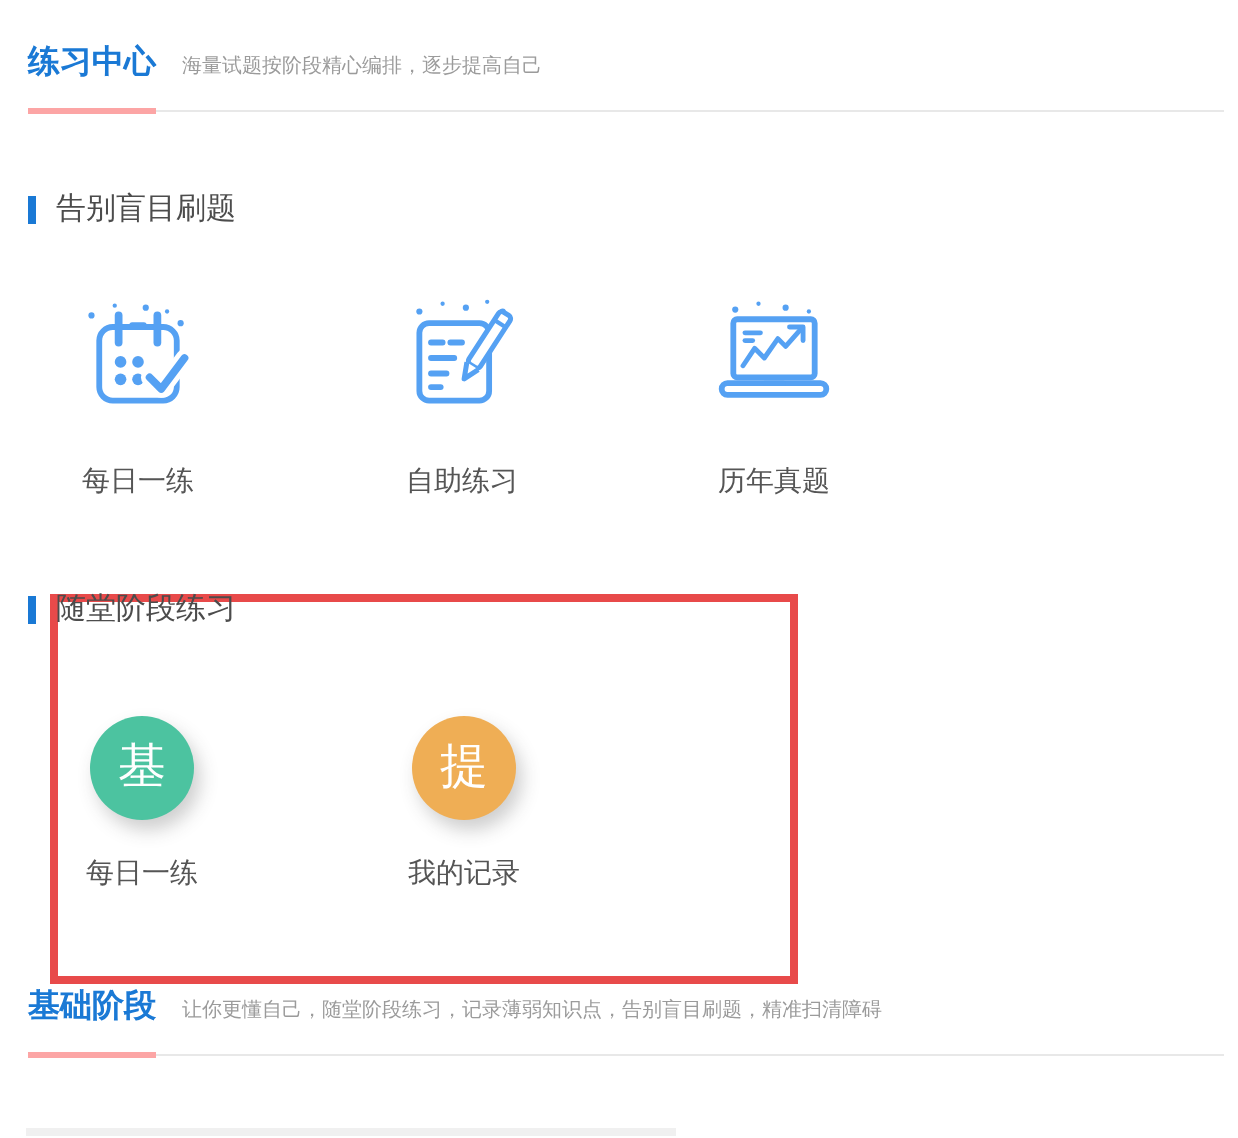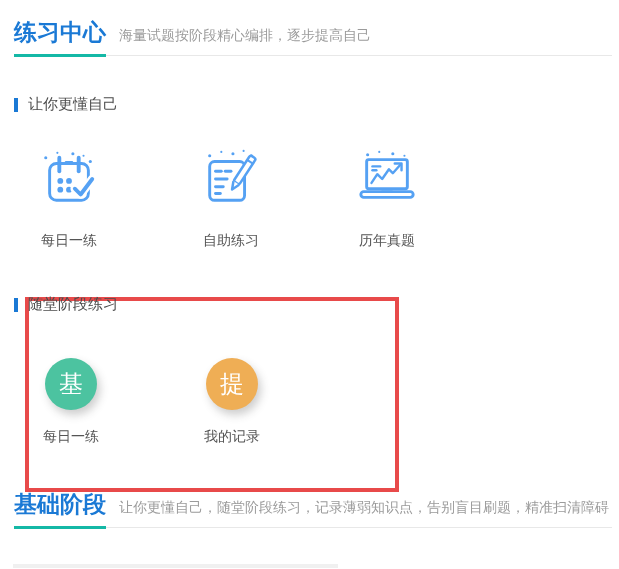--- a/index.html
+++ b/index.html
@@ -9,26 +9,26 @@
   }
   .page{position:relative;width:619px;height:569px;background:#fff;}
 
   
   .tab-header{
     position:absolute;left:14px;width:598px;
     border-bottom:1px solid #e8e8e8;
     display:flex;align-items:baseline;
   }
   .tab-title{
-    font-size:23px;font-weight:bold;color:#1a79d5;
+    font-size:16px;font-weight:bold;color:#1a79d5;
     line-height:24px;padding-bottom:10px;
-    border-bottom:3px solid #14b8a6;margin-bottom:-2px;
+    border-bottom:3px solid #fca5a5;margin-bottom:-2px;
     white-space:nowrap;
   }
-  .tab-sub{margin-left:13px;font-size:14px;color:#9b9b9b;white-space:nowrap;}
+  .tab-sub{margin-left:13px;font-size:10px;color:#9b9b9b;white-space:nowrap;}
   .hdr-top{top:20px;}
   .hdr-records{top:492px;}
 
   
   .sec-header{position:absolute;left:14px;display:flex;align-items:center;z-index:2;}
   .accent-bar{width:4px;height:14px;background:#1a79d5;margin-right:10px;flex:none;}
   .sec-title{font-size:15px;color:#4c4c4c;white-space:nowrap;}
   .sec-self{top:95px;}
   .sec-stage{top:295px;}
 
@@ -71,21 +71,21 @@
 
 <div class="page">
 
   <div class="tab-header hdr-top">
     <div class="tab-title">练习中心</div>
     <div class="tab-sub">海量试题按阶段精心编排，逐步提高自己</div>
   </div>
 
   <div class="sec-header sec-self">
     <div class="accent-bar"></div>
-    <div class="sec-title">让你更懂自己</div>
+    <div class="sec-title">告别盲目刷题</div>
   </div>
 
   <div class="practice-item col-1">
     <svg class="icon" width="62" height="62" viewBox="0 0 64 64">
       <circle class="dot" cx="8" cy="10" r="1.6"></circle>
         <circle class="dot" cx="20" cy="5" r="1.1"></circle>
       <circle class="dot" cx="36" cy="6" r="1.6"></circle>
         <circle class="dot" cx="47" cy="8" r="1.1"></circle>
       <circle class="dot" cx="54" cy="14" r="1.6"></circle>
       <rect class="ln" x="12" y="16" width="40" height="38" rx="7" stroke-width="3"></rect>

